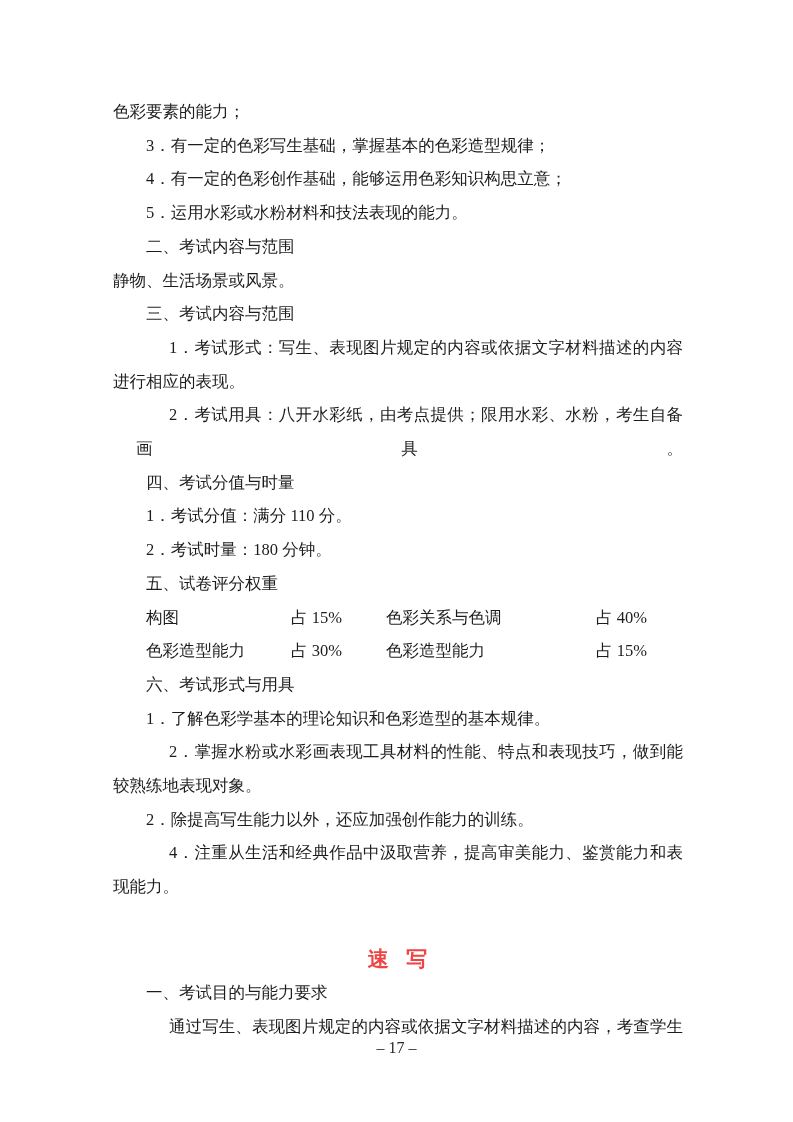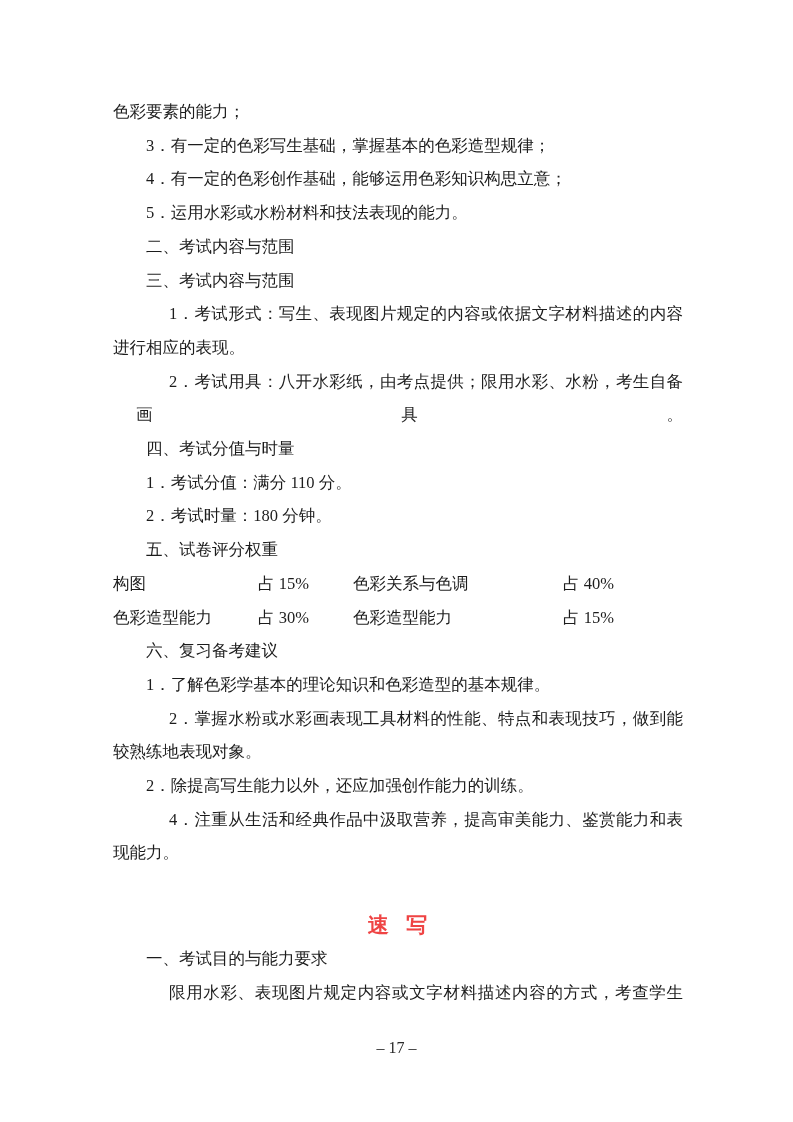--- a/index.html
+++ b/index.html
@@ -20,21 +20,21 @@
   }
   .ln {
     font-size:16.5px;
     line-height:33.7px;
     white-space:normal;
   }
   .ind  { text-indent:2em; }
   .fill { text-align:justify; text-align-last:justify;margin-left:23px; }
   .wrow { font-size:16.5px; line-height:33.7px; }
   .wrow span { display:inline-block; vertical-align:top; }
-  .wc1 { width:145px; }
+  .wc1 { margin-left:33px; width:145px; }
   .wc2 { width:95px; }
   .wc3 { width:210px; }
   .heading {
     margin-top:38px;
     font-family:"Liberation Sans","DejaVu Sans",sans-serif;
     font-weight:bold;
     font-size:21px;
     line-height:34px;
     text-align:center;
     letter-spacing:1px;
@@ -55,47 +55,48 @@
 <body>
 
 <div class="page">
   <div class="content">
 
     <p class="ln">色彩要素的能力；</p>
     <p class="ln ind">3．有一定的色彩写生基础，掌握基本的色彩造型规律；</p>
     <p class="ln ind">4．有一定的色彩创作基础，能够运用色彩知识构思立意；</p>
     <p class="ln ind">5．运用水彩或水粉材料和技法表现的能力。</p>
     <p class="ln ind">二、考试内容与范围</p>
+    <p class="ln">静物、生活场景或风景。</p>
     <p class="ln ind">三、考试内容与范围</p>
     <p class="ln ind fill">1．考试形式：写生、表现图片规定的内容或依据文字材料描述的内容</p>
     <p class="ln">进行相应的表现。</p>
     <p class="ln ind fill">2．考试用具：八开水彩纸，由考点提供；限用水彩、水粉，考生自备画具。</p>
     <p class="ln ind">四、考试分值与时量</p>
     <p class="ln ind">1．考试分值：满分 110 分。</p>
     <p class="ln ind">2．考试时量：180 分钟。</p>
     <p class="ln ind">五、试卷评分权重</p>
 
     <div class="wtable">
       <div class="wrow">
         <span class="wc1">构图</span><span class="wc2">占 15%</span><span class="wc3">色彩关系与色调</span><span class="wc4">占 40%</span>
       </div>
       <div class="wrow">
         <span class="wc1">色彩造型能力</span><span class="wc2">占 30%</span><span class="wc3">色彩造型能力</span><span class="wc4">占 15%</span>
       </div>
     </div>
 
-    <p class="ln ind">六、复习备考建议</p>
+    <p class="ln ind">六、考试形式与用具</p>
     <p class="ln ind">1．了解色彩学基本的理论知识和色彩造型的基本规律。</p>
     <p class="ln ind fill">2．掌握水粉或水彩画表现工具材料的性能、特点和表现技巧，做到能</p>
     <p class="ln">较熟练地表现对象。</p>
     <p class="ln ind">2．除提高写生能力以外，还应加强创作能力的训练。</p>
     <p class="ln ind fill">4．注重从生活和经典作品中汲取营养，提高审美能力、鉴赏能力和表</p>
     <p class="ln">现能力。</p>
 
     <h2 class="heading">速 写</h2>
 
     <p class="ln ind">一、考试目的与能力要求</p>
-    <p class="ln ind fill">限用水彩、表现图片规定内容或文字材料描述内容的方式，考查学生</p>
+    <p class="ln ind fill">通过写生、表现图片规定的内容或依据文字材料描述的内容，考查学生</p>
 
   </div>
 
   <div class="footer">– 17 –</div>
 </div>
 
 </body></html>

